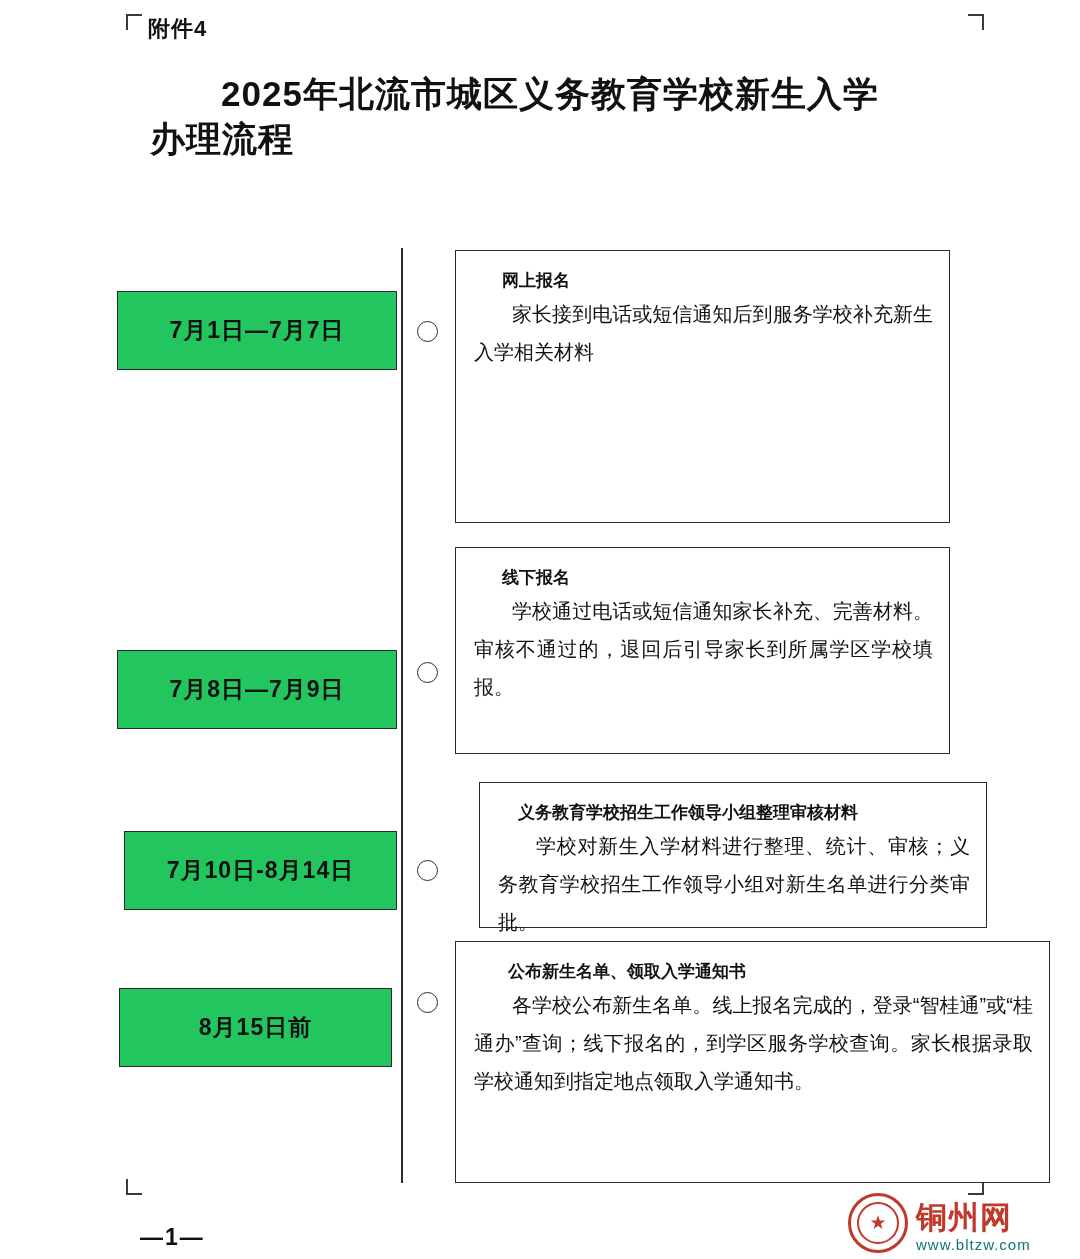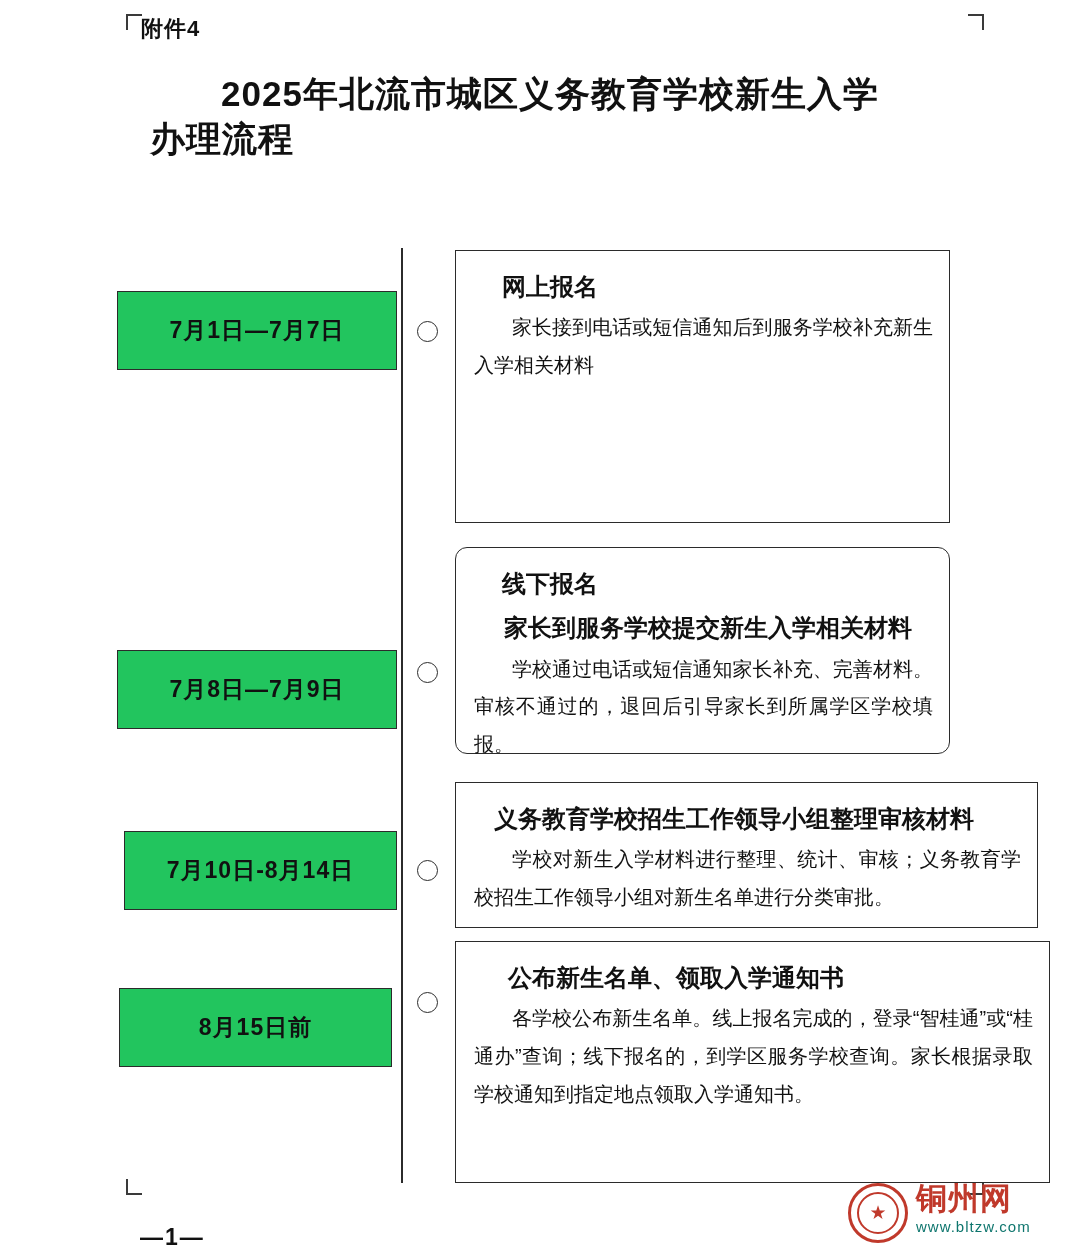--- a/index.html
+++ b/index.html
@@ -25,21 +25,21 @@
     border-style: solid;
     border-width: 0;
   }
   .corner.tl { left: 126px; top: 14px; border-left-width: 2px; border-top-width: 2px; }
   .corner.tr { right: 96px; top: 14px; border-right-width: 2px; border-top-width: 2px; }
   .corner.bl { left: 126px; bottom: 64px; border-left-width: 2px; border-bottom-width: 2px; }
   .corner.br { right: 96px; bottom: 64px; border-right-width: 2px; border-bottom-width: 2px; }
 
   .attachment-label {
     position: absolute;
-    left: 141px;
+    left: 148px;
     top: 14px;
     font-size: 22px;
     font-weight: bold;
     letter-spacing: 1px;
   }
 
   .doc-title {
     position: absolute;
     left: 150px;
     top: 72px;
@@ -96,21 +96,21 @@
   }
 
   .content-box {
     position: absolute;
     border: 1.5px solid #2b2b2b;
     background: #fff;
     box-sizing: border-box;
     padding: 14px 16px 14px 18px;
   }
   .content-box .head {
-    font-size: 24px;
+    font-size: 17px;
     font-weight: bold;
     line-height: 1.85;
     text-indent: 28px;
     margin: 0;
   }
   .content-box .para {
     font-size: 20px;
     line-height: 1.88;
     text-indent: 38px;
     margin: 0;
@@ -131,21 +131,21 @@
   }
 
   
   .badge {
     position: absolute;
     right: 10px;
     bottom: 6px;
     width: 222px;
     height: 70px;
     display: flex;
-    align-items: flex-start;
+    align-items: flex-end;
   }
   .badge .seal {
     width: 54px;
     height: 54px;
     border-radius: 50%;
     border: 3px solid #c0392b;
     position: relative;
     flex: none;
     background: #fff;
   }
@@ -212,31 +212,30 @@
   <div class="node-dot" style="left:417px; top:321px;"></div>
   <div class="content-box" style="left:455px; top:250px; width:495px; height:273px;">
     <p class="head">网上报名</p>
     <p class="para">家长接到电话或短信通知后到服务学校补充新生入学相关材料</p>
   </div>
 
   <div class="date-box" style="left:117px; top:650px; width:278px; height:77px;">
     <span>7月8日—7月9日</span>
   </div>
   <div class="node-dot" style="left:417px; top:662px;"></div>
-  <div class="content-box" style="left:455px; top:547px; width:495px; height:207px;border-radius:12px;">
+  <div class="content-box" style="left:455px; top:547px; width:495px; height:207px;">
     <p class="head">线下报名</p>
-    <p class="head center-ind">家长到服务学校提交新生入学相关材料</p>
     <p class="para">学校通过电话或短信通知家长补充、完善材料。审核不通过的，退回后引导家长到所属学区学校填报。</p>
   </div>
 
   <div class="date-box" style="left:124px; top:831px; width:271px; height:77px;">
     <span>7月10日-8月14日</span>
   </div>
   <div class="node-dot" style="left:417px; top:860px;"></div>
-  <div class="content-box" style="left:455px; top:782px; width:583px; height:146px;">
+  <div class="content-box" style="left:479px; top:782px; width:508px; height:146px;">
     <p class="head" style="text-indent:20px;">义务教育学校招生工作领导小组整理审核材料</p>
     <p class="para">学校对新生入学材料进行整理、统计、审核；义务教育学校招生工作领导小组对新生名单进行分类审批。</p>
   </div>
 
   <div class="date-box" style="left:119px; top:988px; width:271px; height:77px;">
     <span>8月15日前</span>
   </div>
   <div class="node-dot" style="left:417px; top:992px;"></div>
   <div class="content-box" style="left:455px; top:941px; width:595px; height:242px;">
     <p class="head" style="text-indent:34px;">公布新生名单、领取入学通知书</p>

